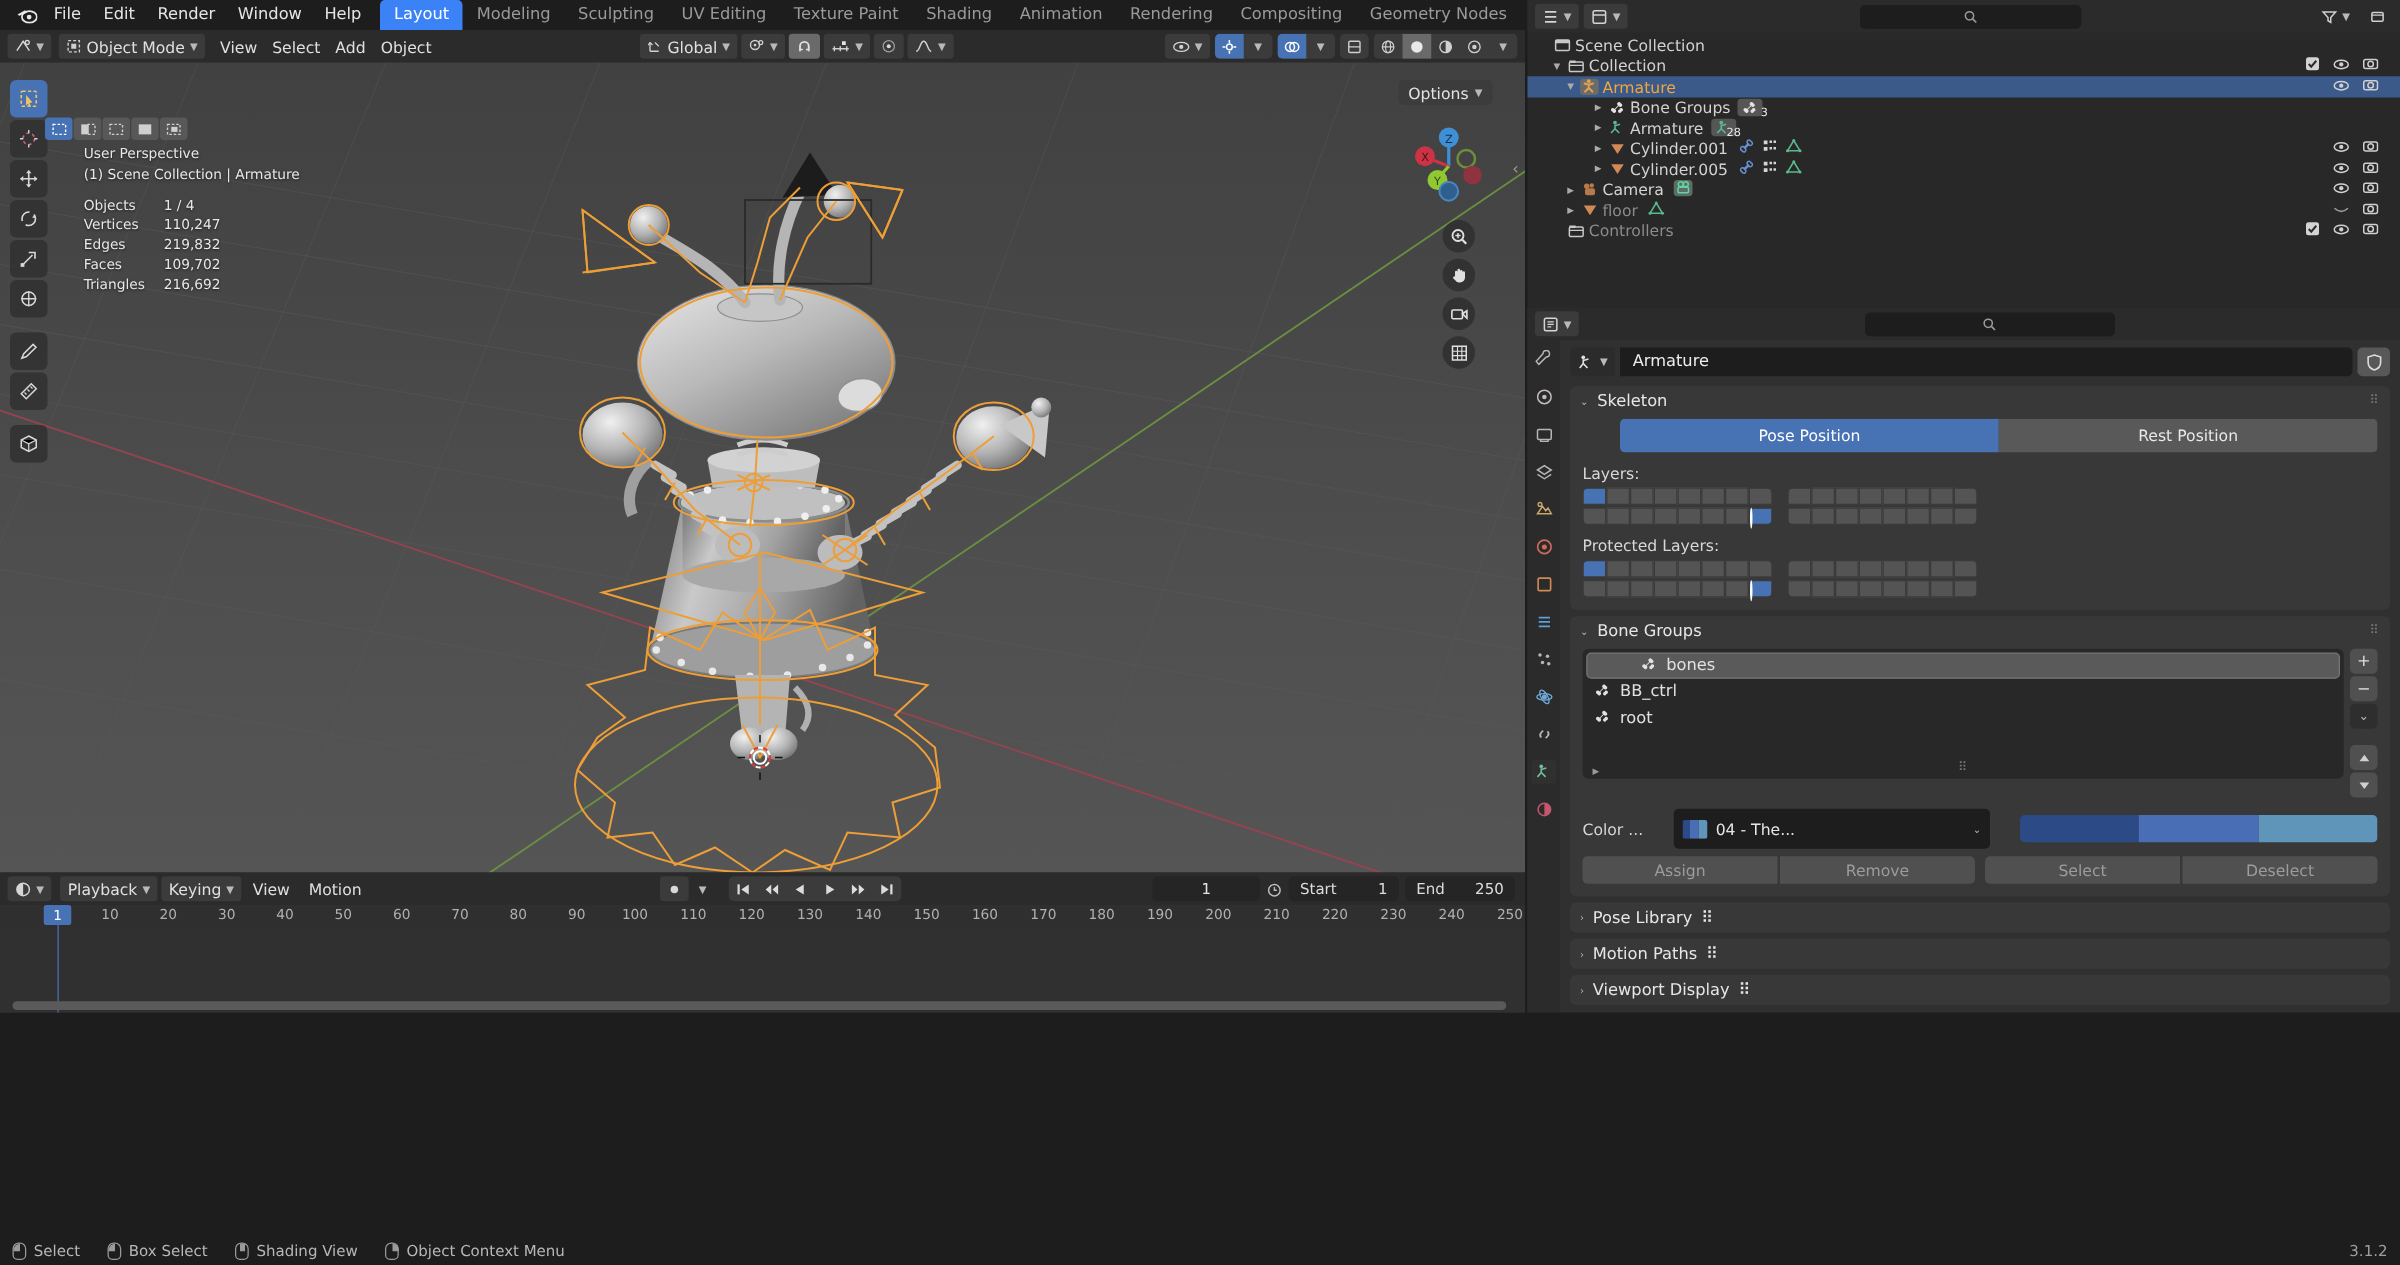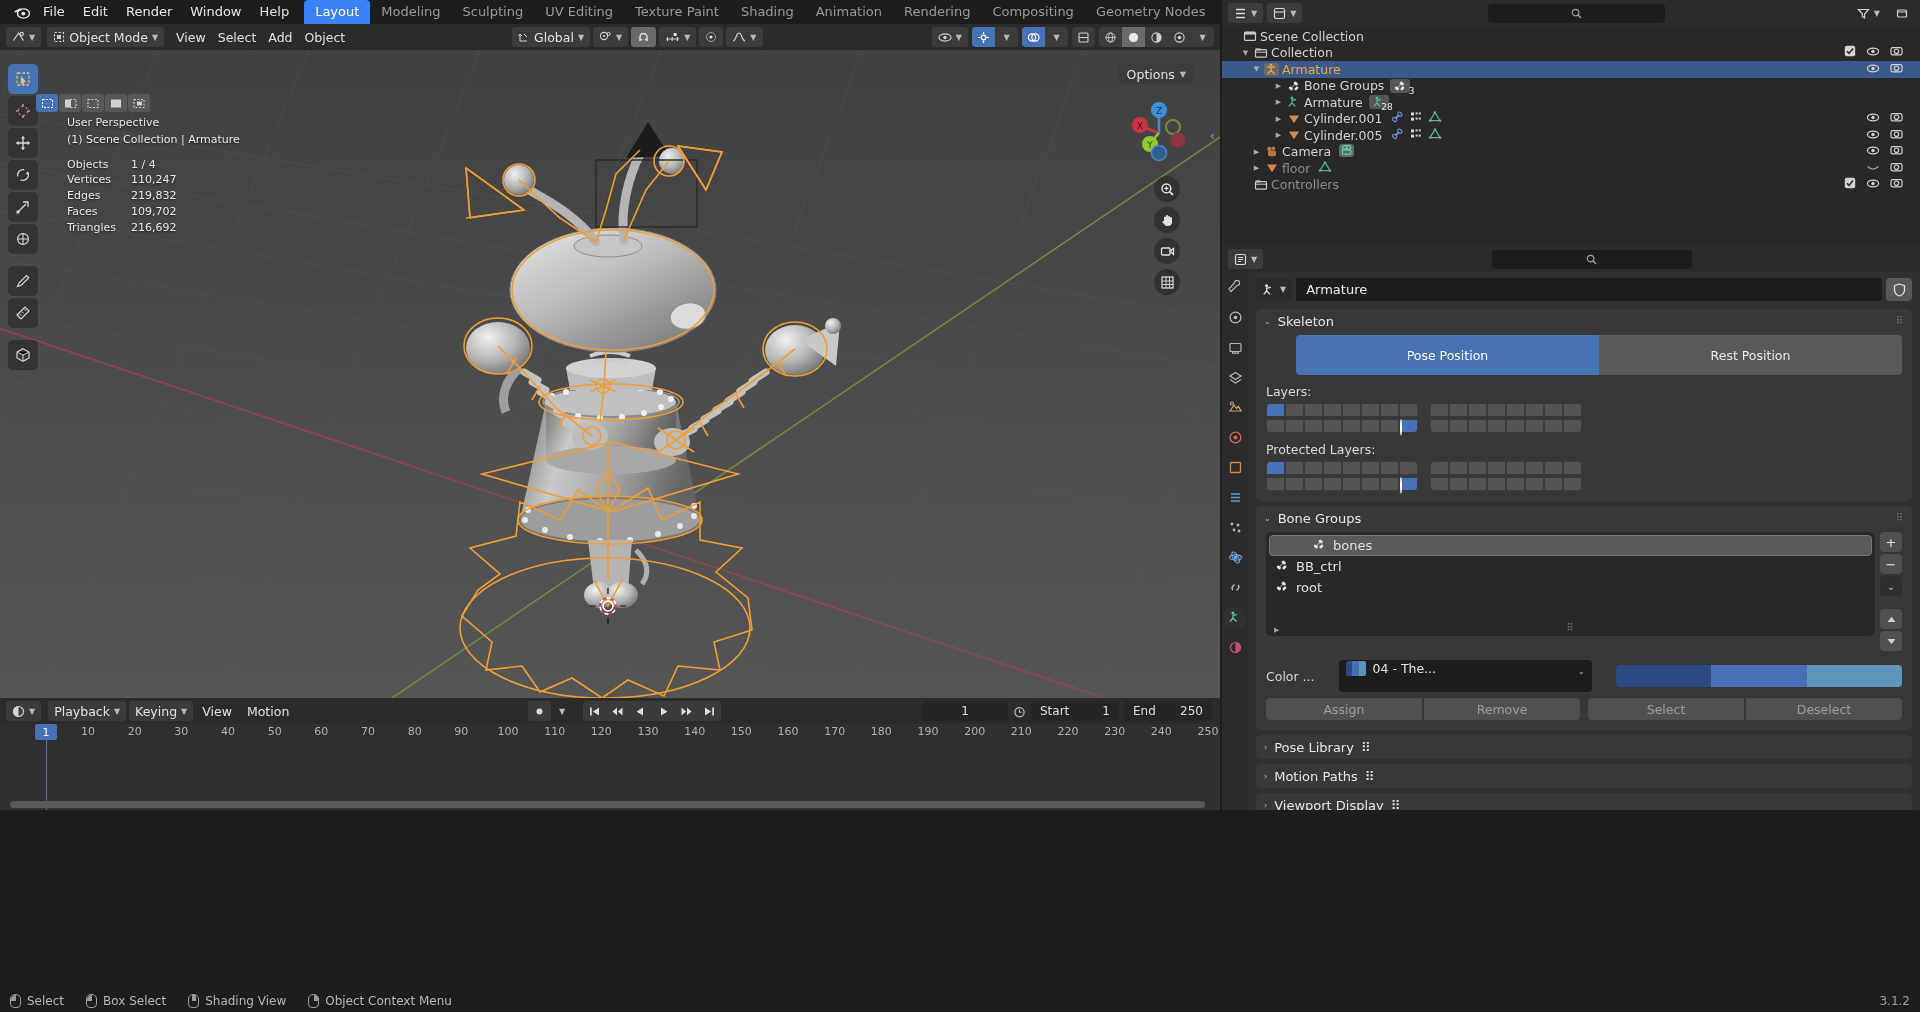--- a/index.html
+++ b/index.html
@@ -169,21 +169,21 @@
   .id-name { flex: 1; height: 23px; background: #1d1d1d; border-radius: 0 4px 4px 0;
     display: flex; align-items: center; padding: 0 10px; font-size: 13px; color: #ececec; }
   .id-shield { width: 26px; height: 23px; background: #585858; border-radius: 4px;
     display: flex; align-items: center; justify-content: center; }
 
   .panel { background: #383838; border-radius: 5px; margin-bottom: 5px; }
   .panel-head { height: 24px; display: flex; align-items: center; gap: 7px; padding: 0 8px; font-size: 13px; color: #e6e6e6; }
   .panel-head .grip { margin-left: auto; color: #777; font-size: 10px; letter-spacing: 1px; line-height: 6px; }
   .panel-body { padding: 2px 10px 10px 10px; }
 
-  .seg-ctl { display: flex; height: 40px; border-radius: 4px; overflow: hidden; margin-left: 30px; }
+  .seg-ctl { display: flex; height: 27px; border-radius: 4px; overflow: hidden; margin-left: 30px; }
   .seg { flex: 1; display: flex; align-items: center; justify-content: center; background: #595959;
     font-size: 12.5px; color: #e8e8e8; }
   .seg.on { background: #4772b3; color: #fff; }
 
   .lbl { font-size: 12.5px; color: #d8d8d8; margin: 9px 0 4px; }
   .layer-rows { display: flex; gap: 12px; }
   .layer-block { display: flex; flex-direction: column; gap: 2px; }
   .layer-line { display: flex; }
   .layer-cell { width: 19px; height: 14px; background: #545454; border: 1px solid #3b3b3b; }
   .layer-cell.on { background: #4772b3; }
@@ -204,21 +204,21 @@
   .bg-expand { position: absolute; left: 8px; bottom: 2px; font-size: 7px; color: #9a9a9a; }
   .bg-sidebtns { width: 22px; display: flex; flex-direction: column; gap: 2px; }
   .sbtn { height: 20px; background: #505050; border-radius: 4px; display: flex;
     align-items: center; justify-content: center; font-size: 13px; color: #dedede; }
   .sbtn.dark { background: #2e2e2e; }
   .sbtn.gap { margin-top: 11px; }
 
   .color-row { display: flex; gap: 24px; align-items: center; margin-top: 9px; }
   .color-lbl { font-size: 12.5px; color: #d6d6d6; white-space: nowrap; }
   .color-dd { flex: 1; height: 22px; background: #1d1d1d; border-radius: 4px;
-    display: flex; align-items: flex-end; gap: 7px; padding: 16px 7px; font-size: 12.5px; color: #e6e6e6; }
+    display: flex; align-items: center; gap: 7px; padding: 16px 7px; font-size: 12.5px; color: #e6e6e6; }
   .swatch-mini { width: 20px; height: 15px; display: flex; border-radius: 2px; overflow: hidden; }
   .swatch-mini i { flex: 1; }
   .color-preview { width: 45%; height: 22px; display: flex; border-radius: 4px; overflow: hidden; }
   .color-preview i { flex: 1; }
 
   .btn-row { display: flex; gap: 8px; margin-top: 6px; }
   .btn-pair { flex: 1; display: flex; gap: 2px; }
   .gbtn { flex: 1; height: 22px; background: #505050; border-radius: 4px; display: flex;
     align-items: center; justify-content: center; font-size: 12.5px; color: #9c9c9c; }
   .gbtn:first-child { border-radius: 4px 0 0 4px; }

